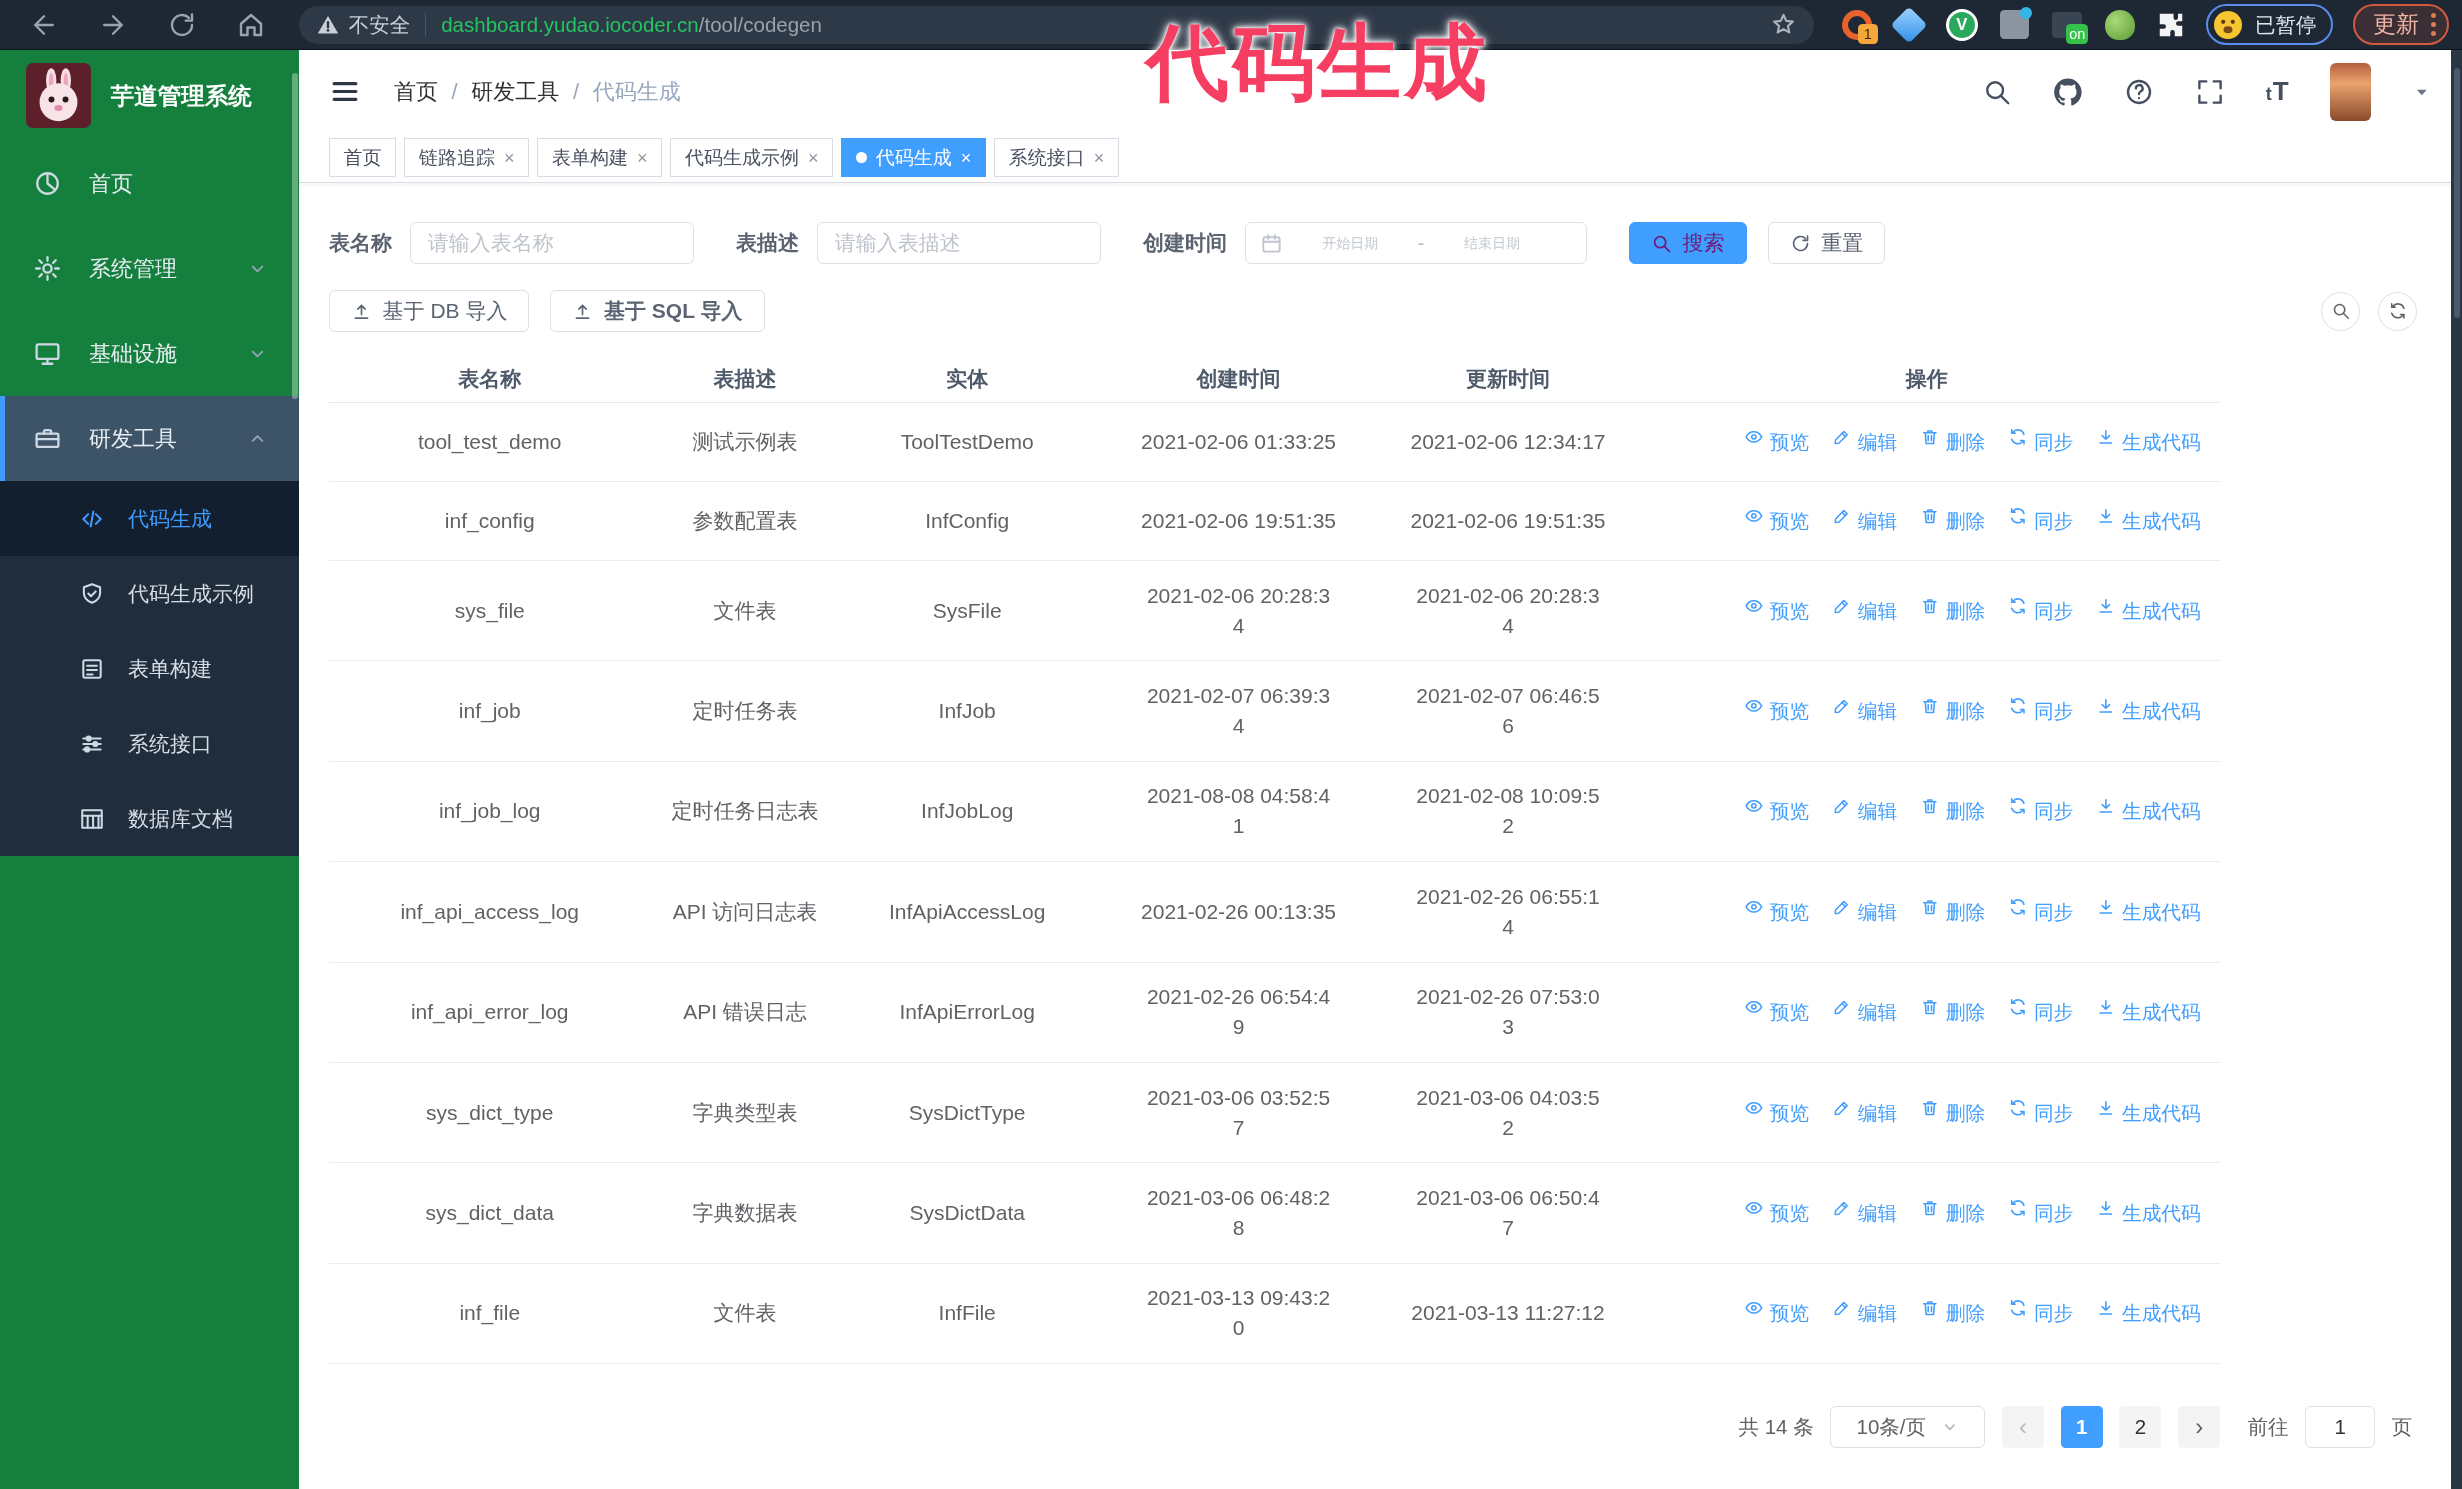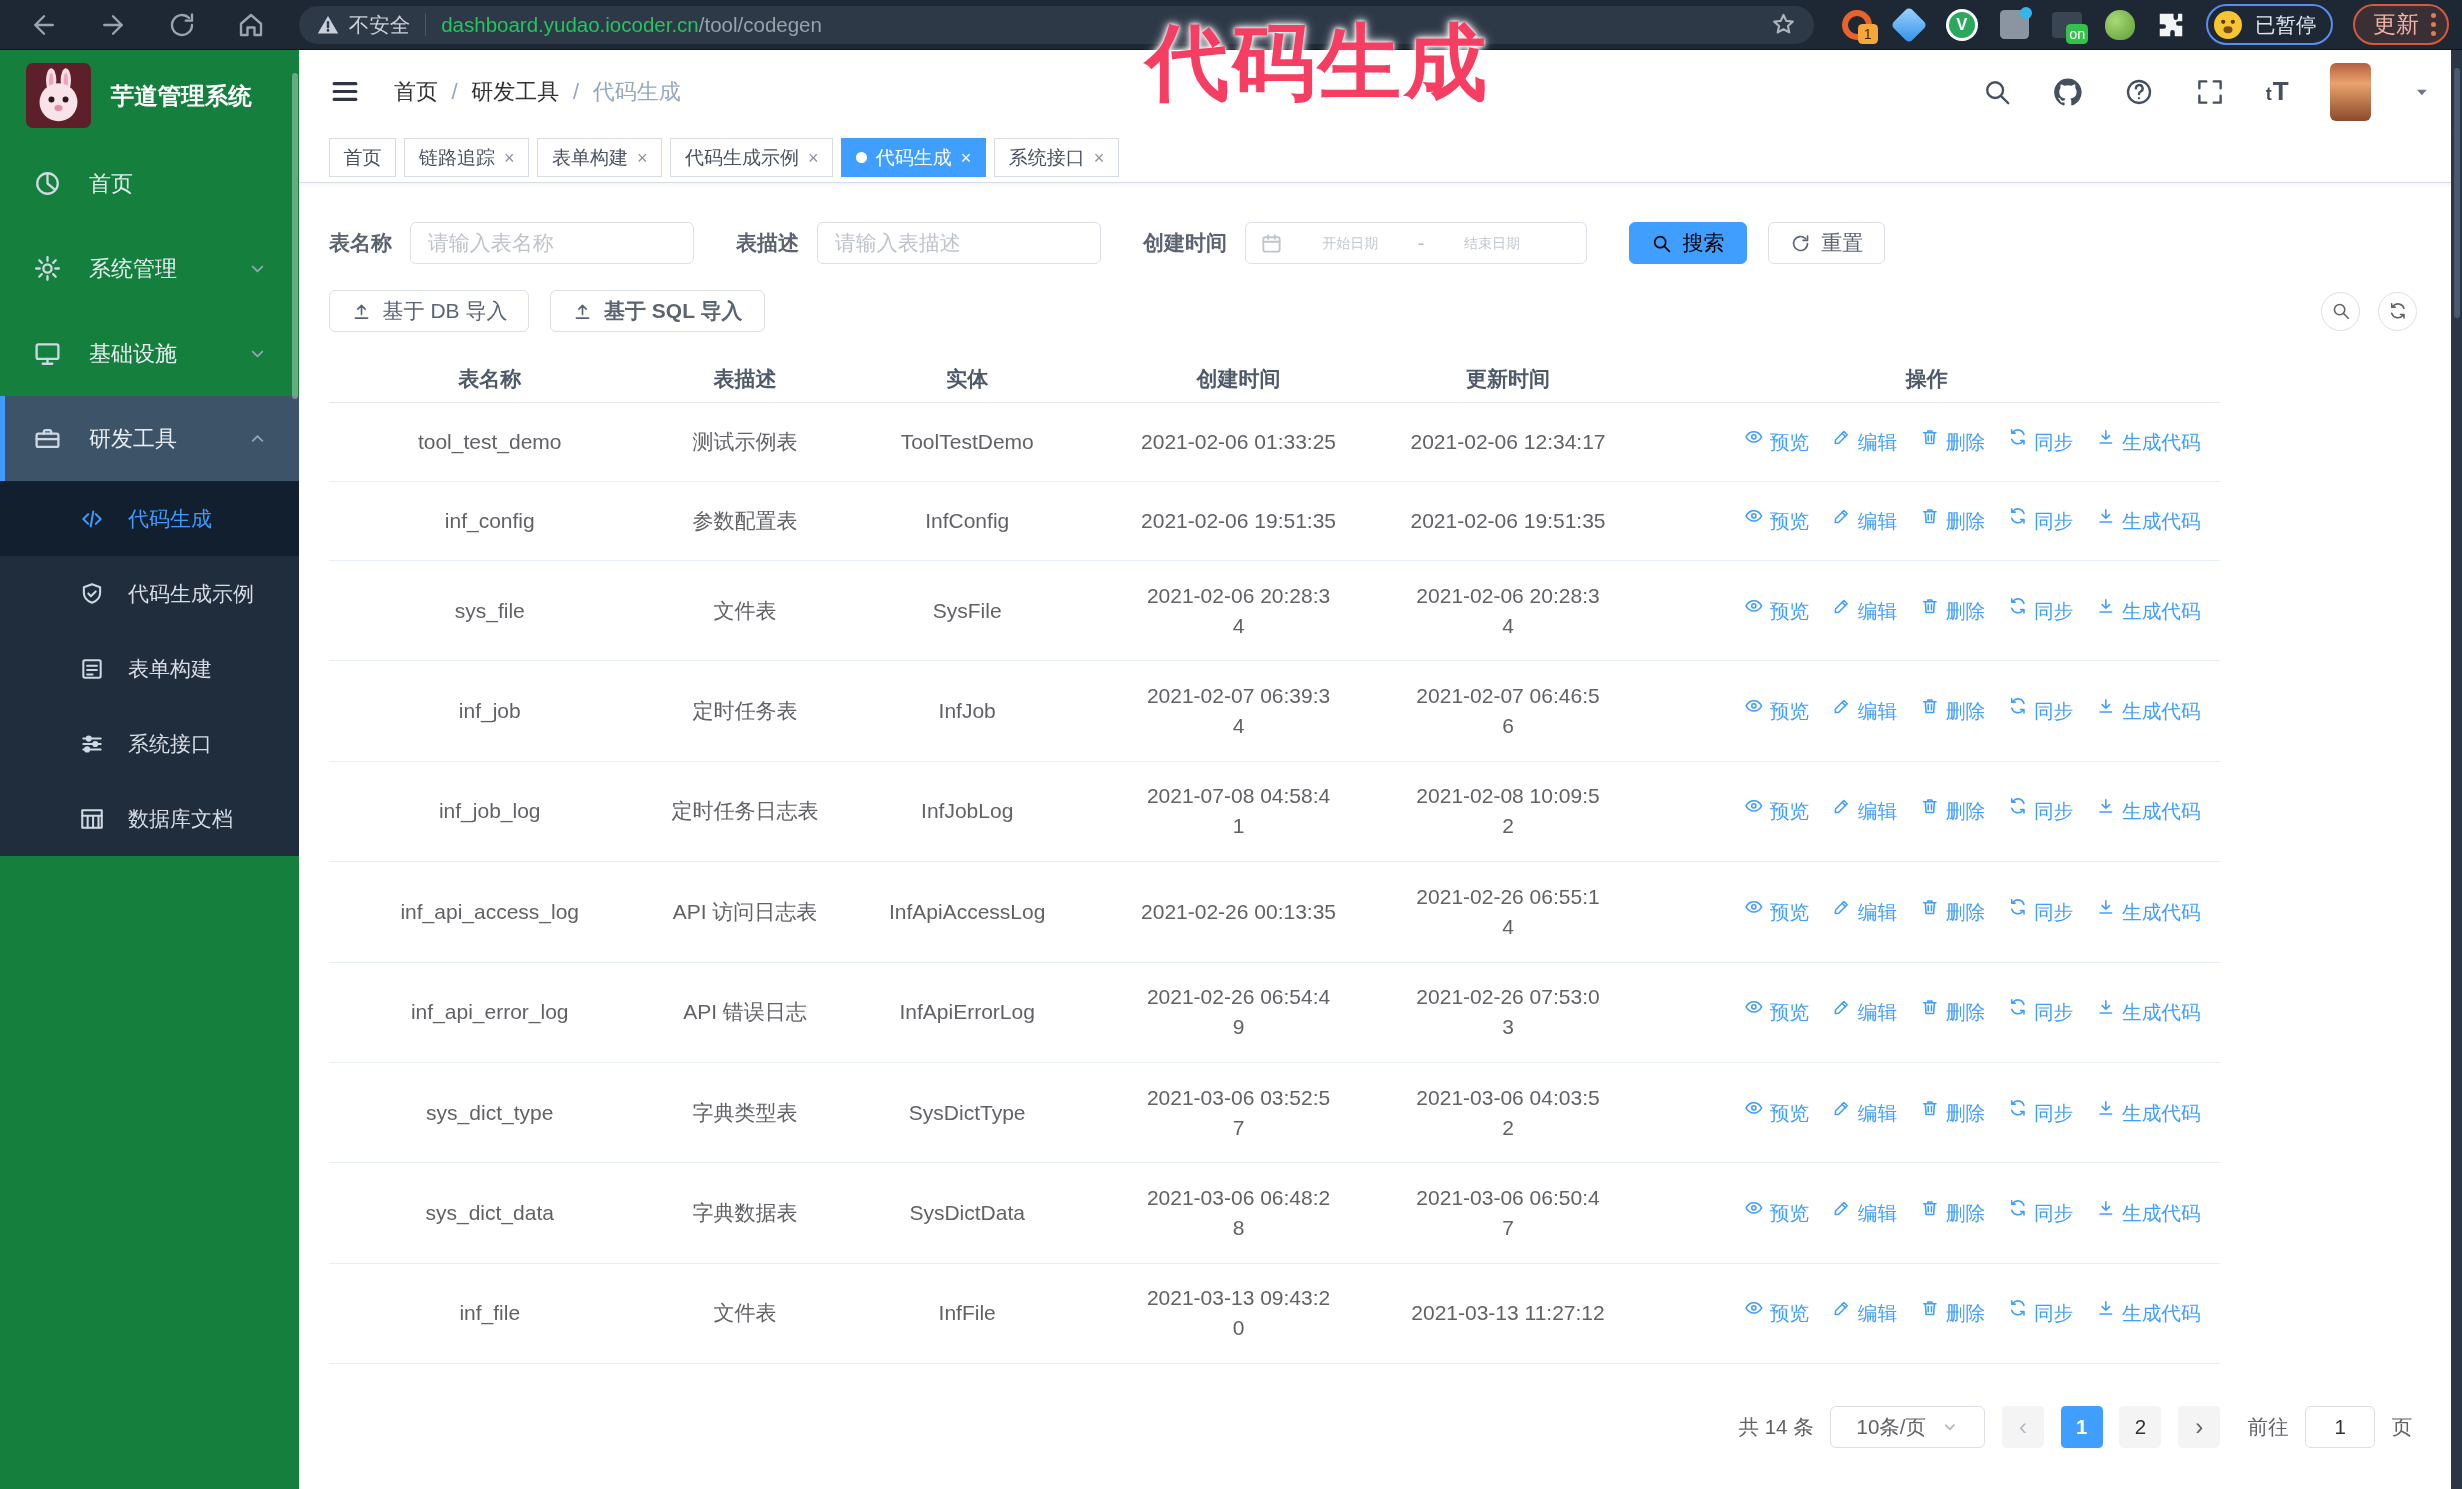--- a/index.html
+++ b/index.html
@@ -94,21 +94,21 @@
   .f-input::placeholder { color:#bfc4cc; }
   .w375 { width:284px; }
   .gap-lg { margin-left:42px; }
   .datebox { height:42px; width:342px; border:0.8px solid #dcdfe6; border-radius:6px; margin-left:18px; display:flex; align-items:center; padding:0 13.6px; gap:10.6px; }
   .datebox .cal { width:23px; height:23px; color:#c0c4cc; }
   .d-in { border:none; outline:none; width:114px; font-size:14px; font-family:inherit; text-align:center; }
   .d-in::placeholder { color:#c3c8d0; }
   .d-sep { color:#b7bcc4; font-size:19.7px; }
   .btn { height:42px; border-radius:6px; display:flex; align-items:center; gap:10.6px; font-size:21px; cursor:pointer; padding:0 21px; border:0.8px solid #dcdfe6; background:#fff; color:#5a6472; }
   .btn .bic { width:21px; height:21px; }
-  .btn.primary { background:#409eff; border-color:#409eff; color:#000000; margin-left:42px; }
+  .btn.primary { background:#409eff; border-color:#409eff; color:#701a75; margin-left:42px; }
   .btn.reset { margin-left:21px; }
 
   .tools-row { margin-top:26px; display:flex; align-items:center; }
   .tools-right { margin-left:auto; display:flex; gap:18px; padding-right:15px; }
   .cir-btn { width:39px; height:39px; border-radius:50%; border:0.8px solid #dcdfe6; background:#fff; color:#606266; display:flex; align-items:center; justify-content:center; cursor:pointer; }
   .cir-btn .bic { width:19.7px; height:19.7px; }
   .imp-gap { margin-left:21px;font-weight:bold; }
 
   
   .tbl { width:1891px; margin-top:23px; }
@@ -730,21 +730,21 @@
                       </span>
                       <span>生成代码</span>
                     </span>
                   </div>
                 </div>
               </div>
               <div class="t-row">
                 <div class="t-c c1">inf_job_log</div>
                 <div class="t-c c2">定时任务日志表</div>
                 <div class="t-c c3">InfJobLog</div>
-                <div class="t-c c4 pre">2021-07-08 04:58:4
+                <div class="t-c c4 pre">2021-08-08 04:58:4
 1</div>
                 <div class="t-c c5 pre">2021-02-08 10:09:5
 2</div>
                 <div class="t-c c6">
                   <div class="ops">
                     <span class="op">
                       <span class="ic bic">
                         <svg viewBox="0 0 24 24" fill="none" stroke="currentColor" stroke-width="1.9" stroke-linecap="round" stroke-linejoin="round">
                           <path d="M2.5 12S6 5.8 12 5.8 21.5 12 21.5 12 18 18.2 12 18.2 2.5 12 2.5 12z"></path>
                           <circle cx="12" cy="12" r="2.6"></circle>

